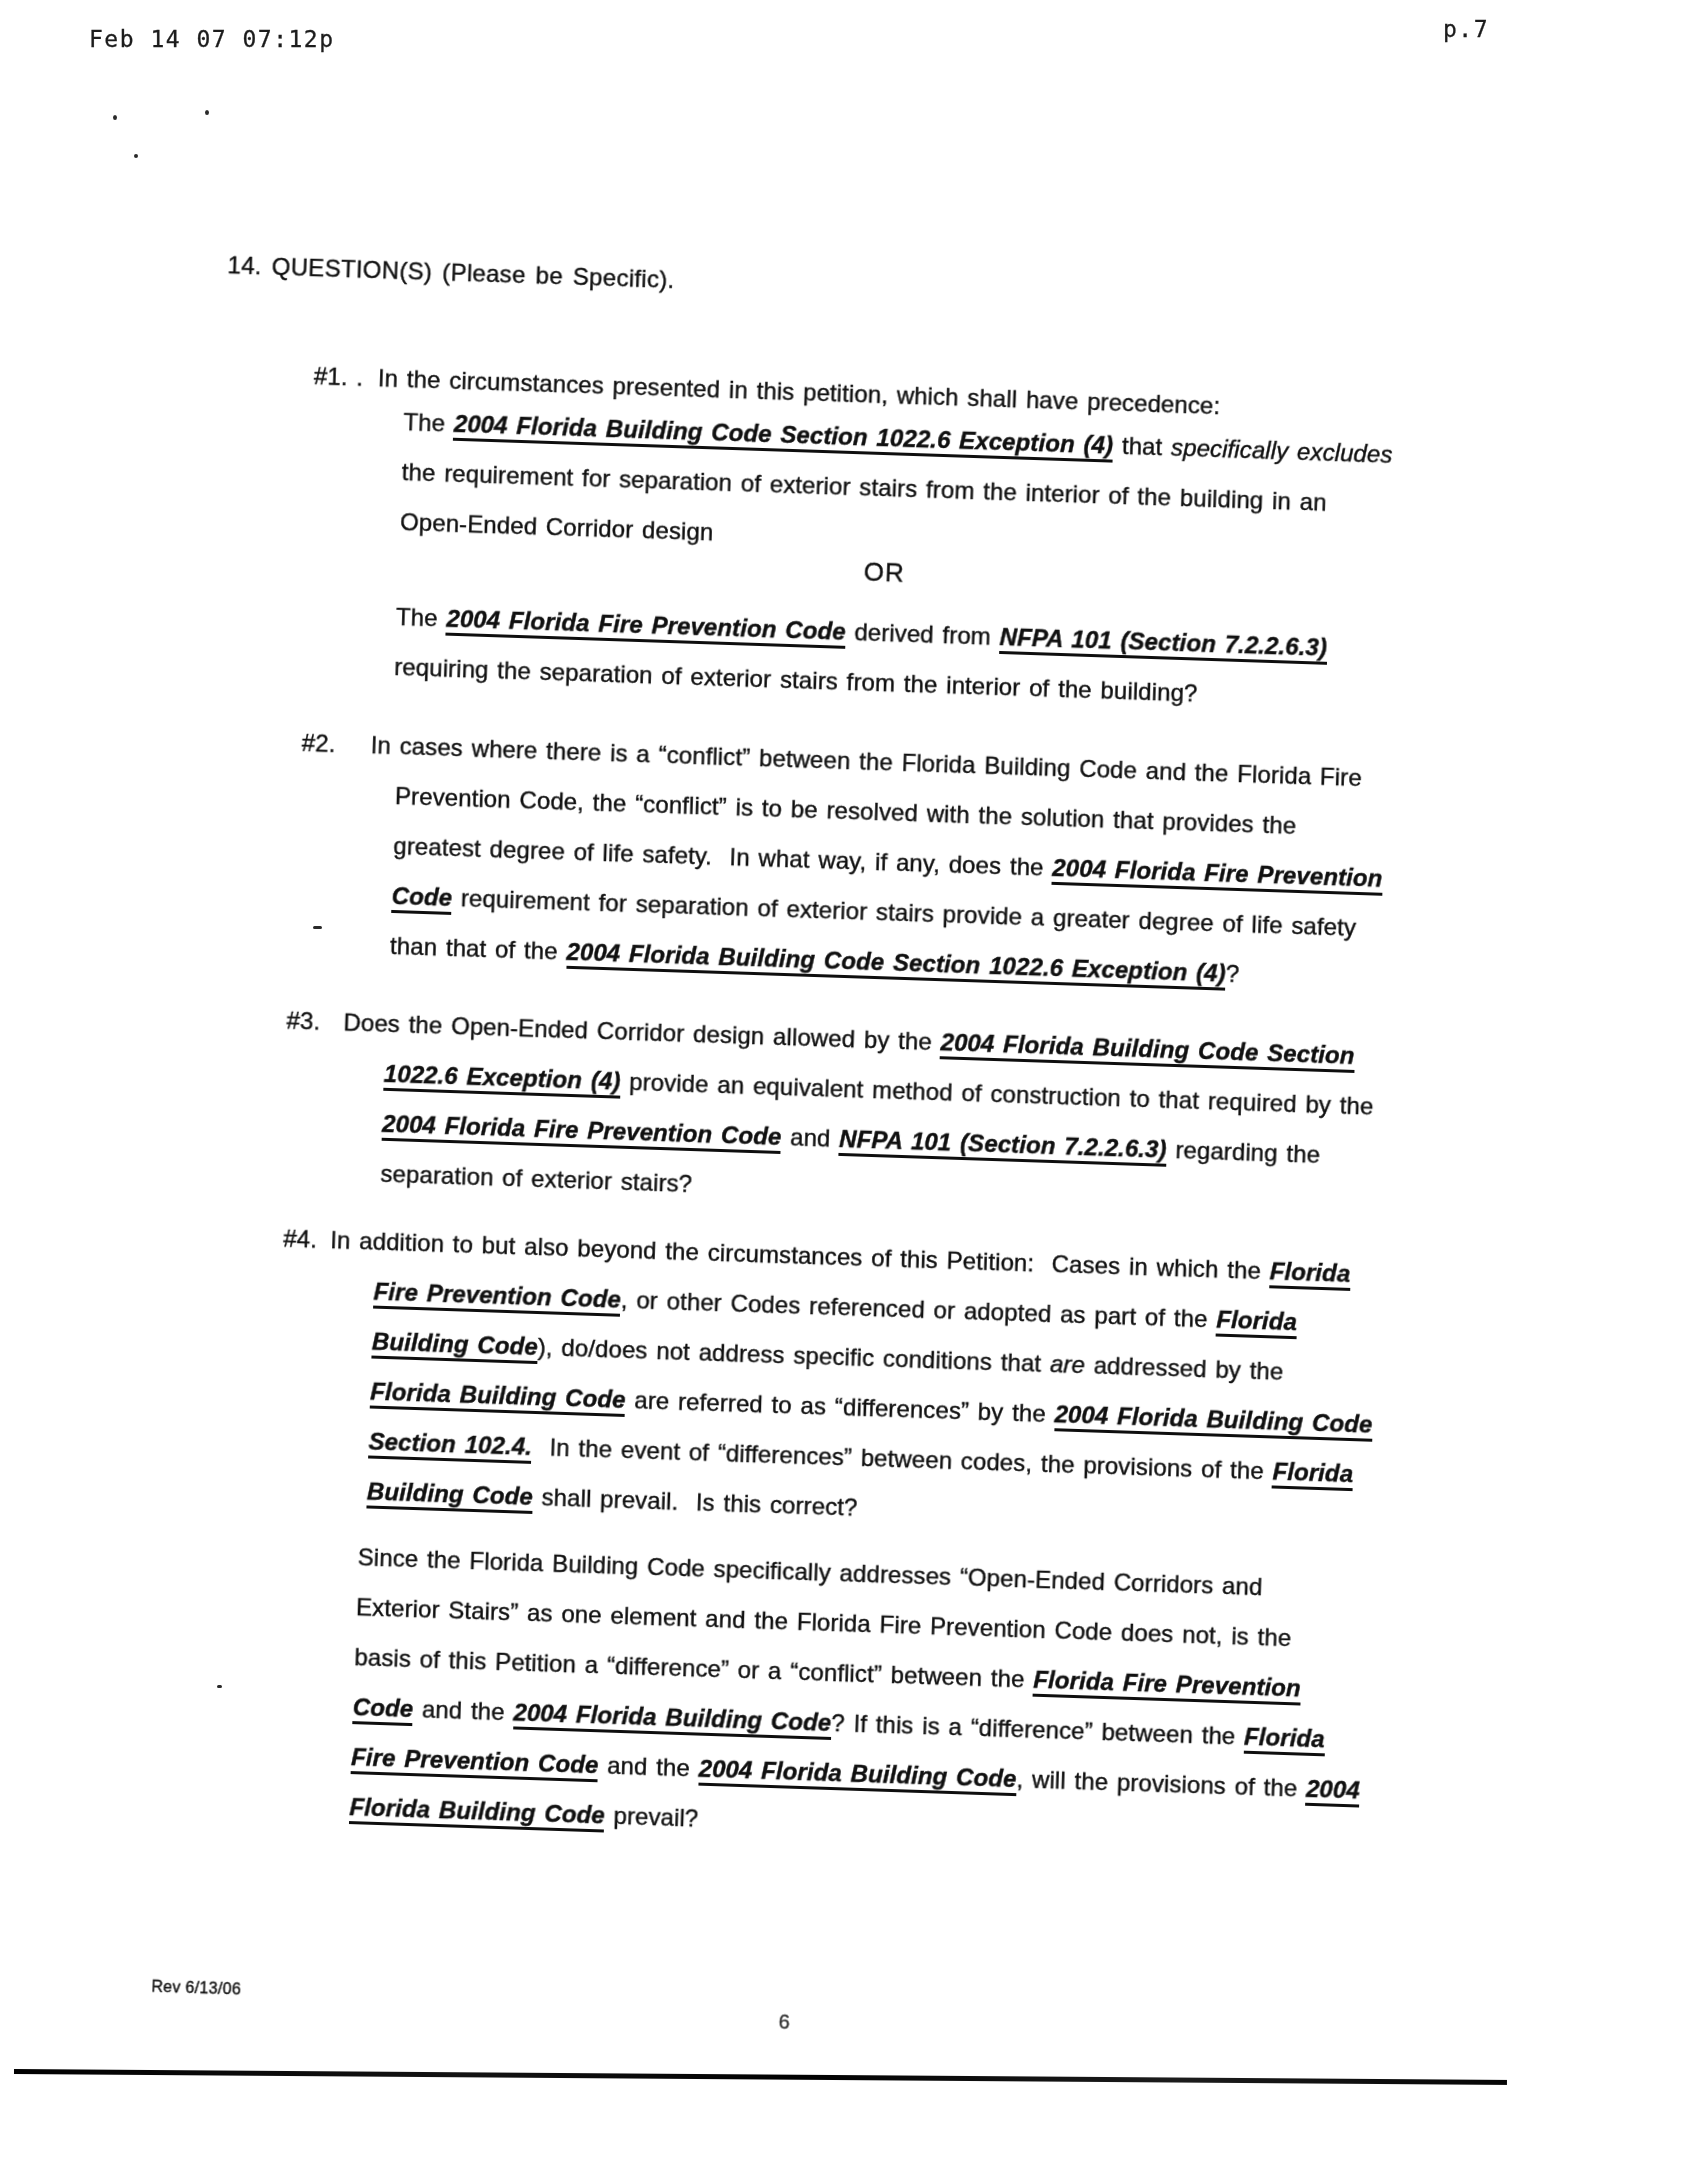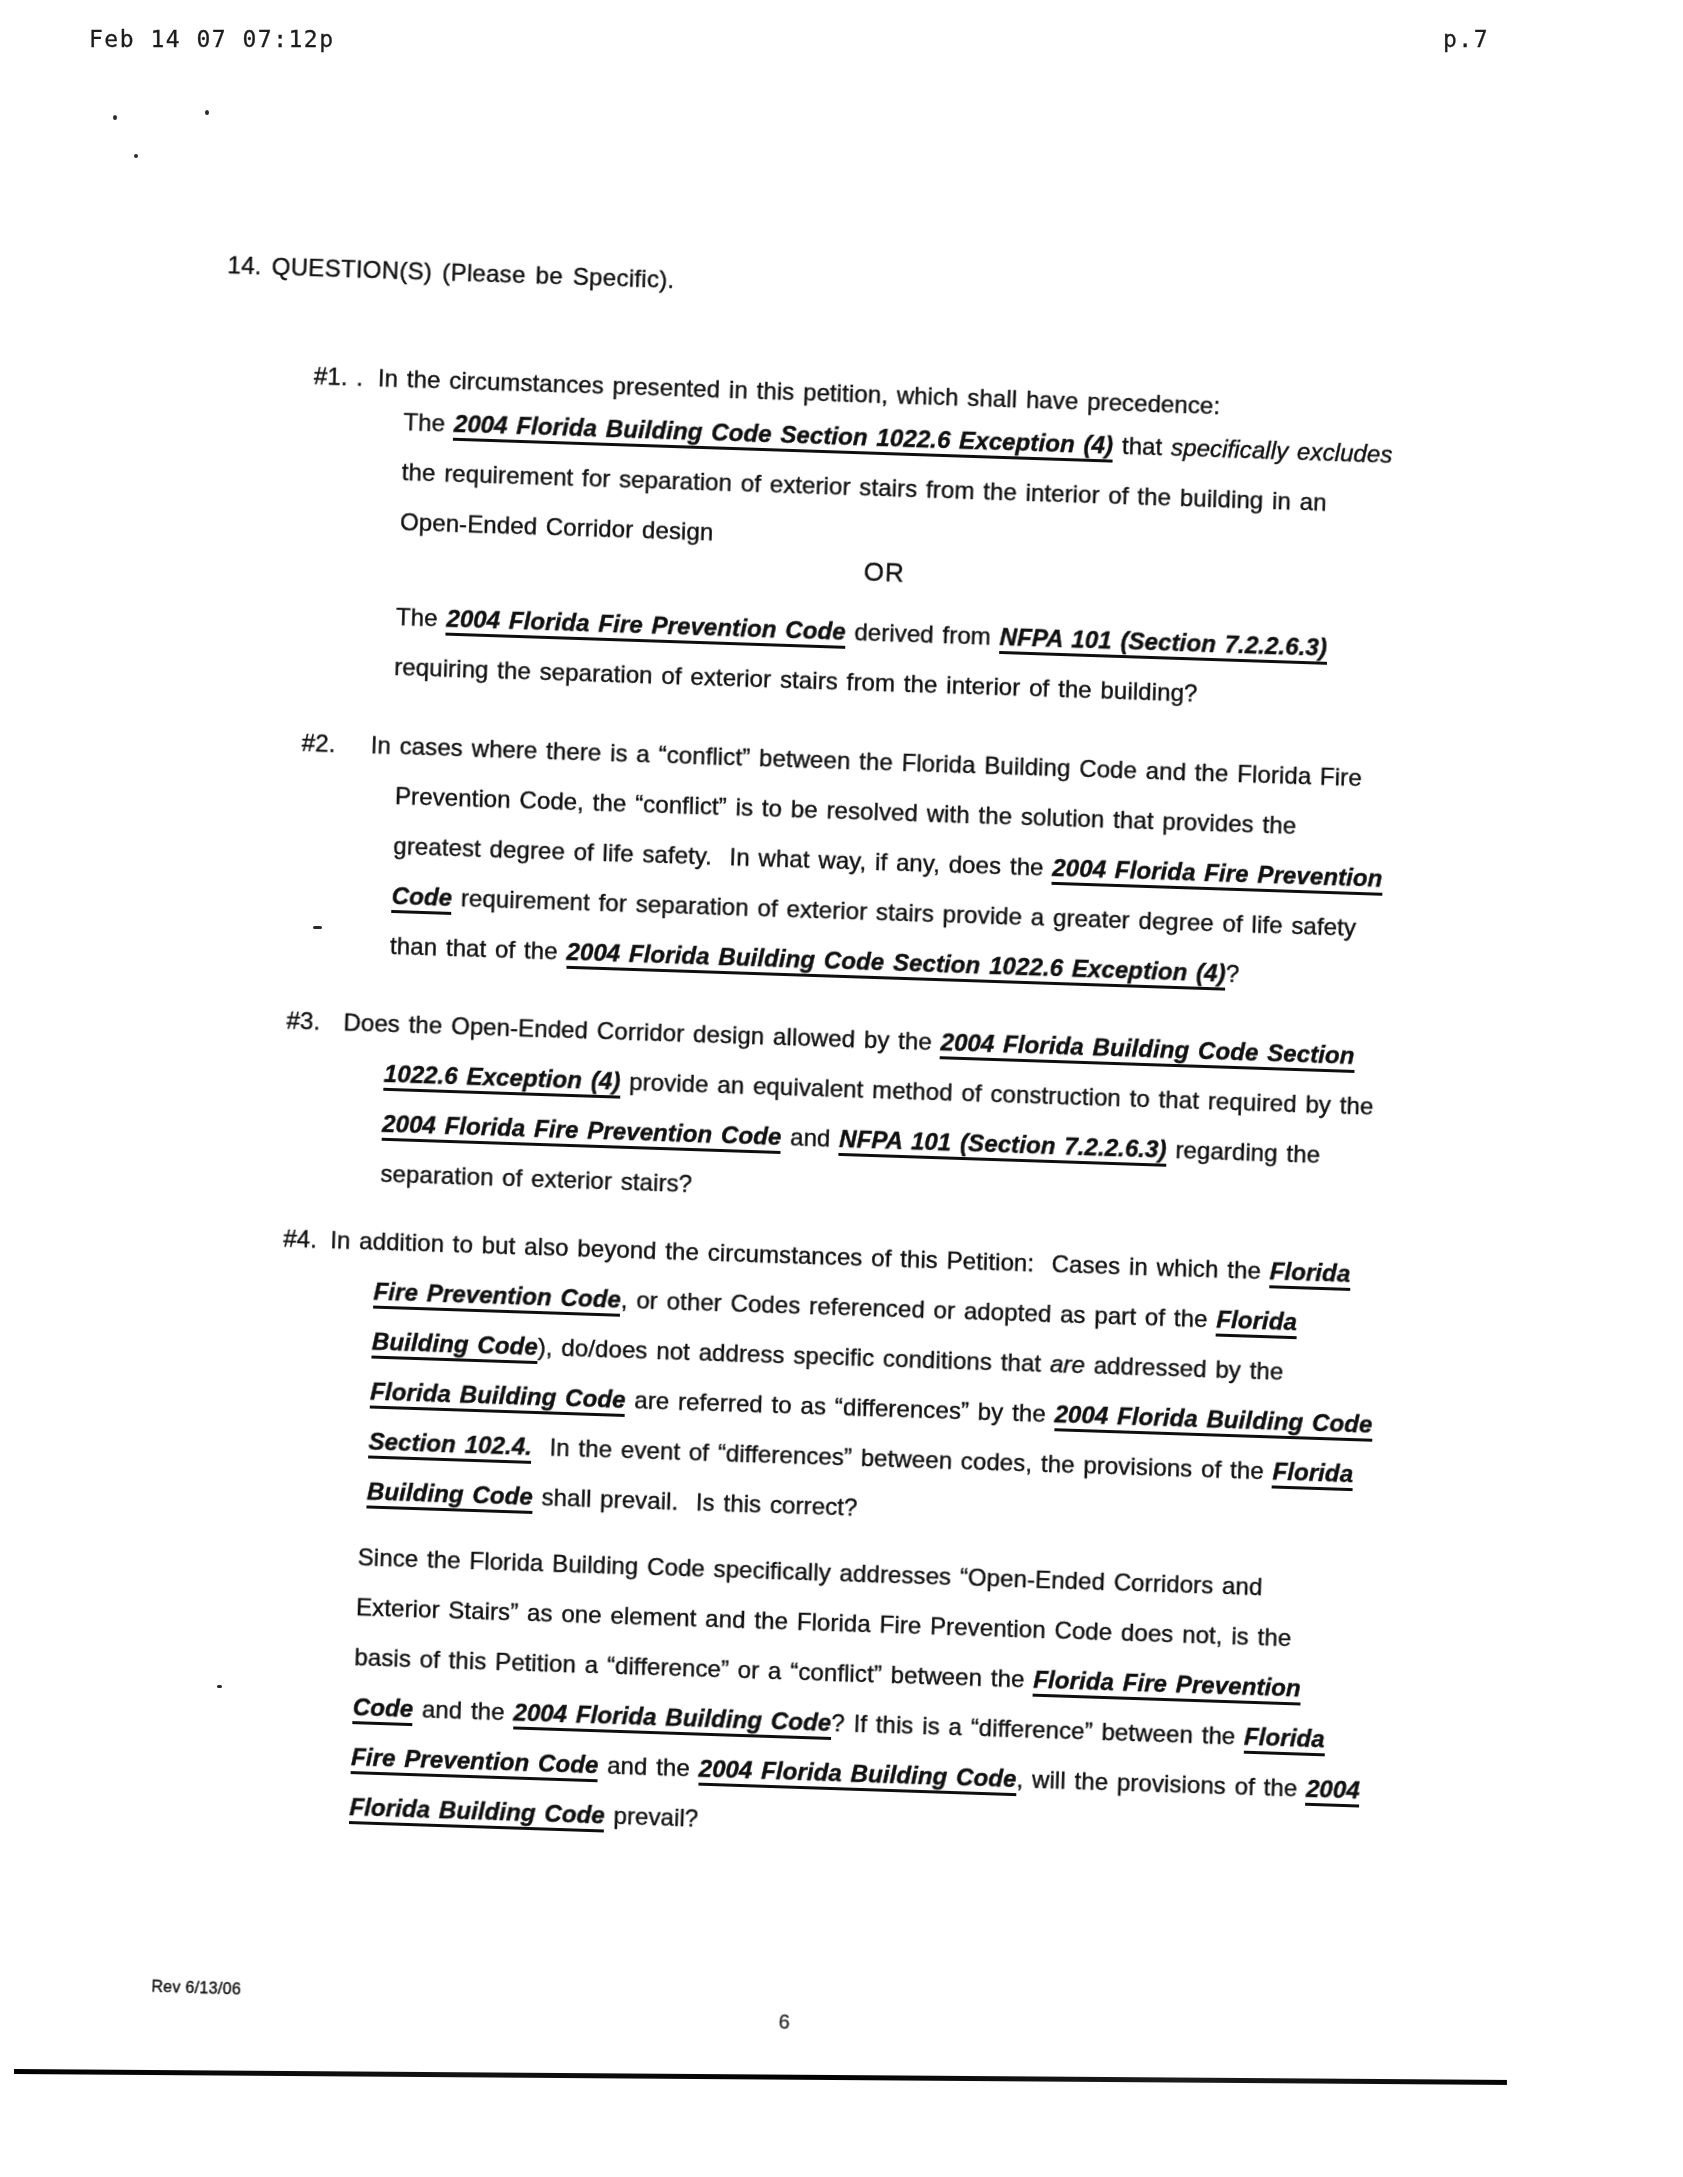--- a/index.html
+++ b/index.html
@@ -14,21 +14,21 @@
   .fax-header span {
     position: absolute;
     font-family: "DejaVu Sans Mono", monospace;
     font-size: 23px; letter-spacing: 1.5px;
     color: #1c1c1c;
     -webkit-text-stroke: 0.3px #1c1c1c;
     filter: blur(0.3px);
     white-space: pre;
   }
   .fax-ts { left: 89px; top: 26px; }
-  .fax-pg { left: 1443px; top: 26px; letter-spacing: 5px; }
+  .fax-pg { left: 1443px; top: 16px; letter-spacing: 5px; }
 
   
   .skew {
     position: absolute; inset: 0;
     transform: rotate(1.9deg);
     transform-origin: 223px 252px;
     -webkit-text-stroke: 0.4px #1a1a1a;
     filter: blur(0.2px) contrast(1.06);
   }
   .title {

